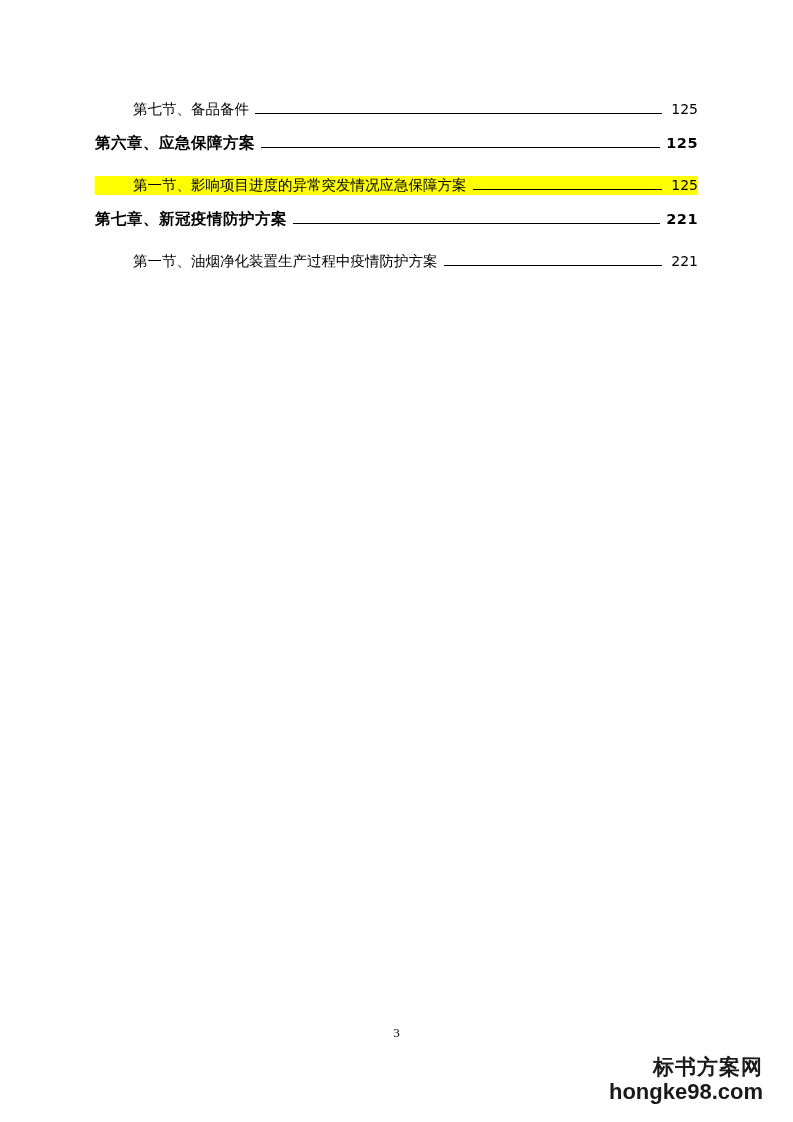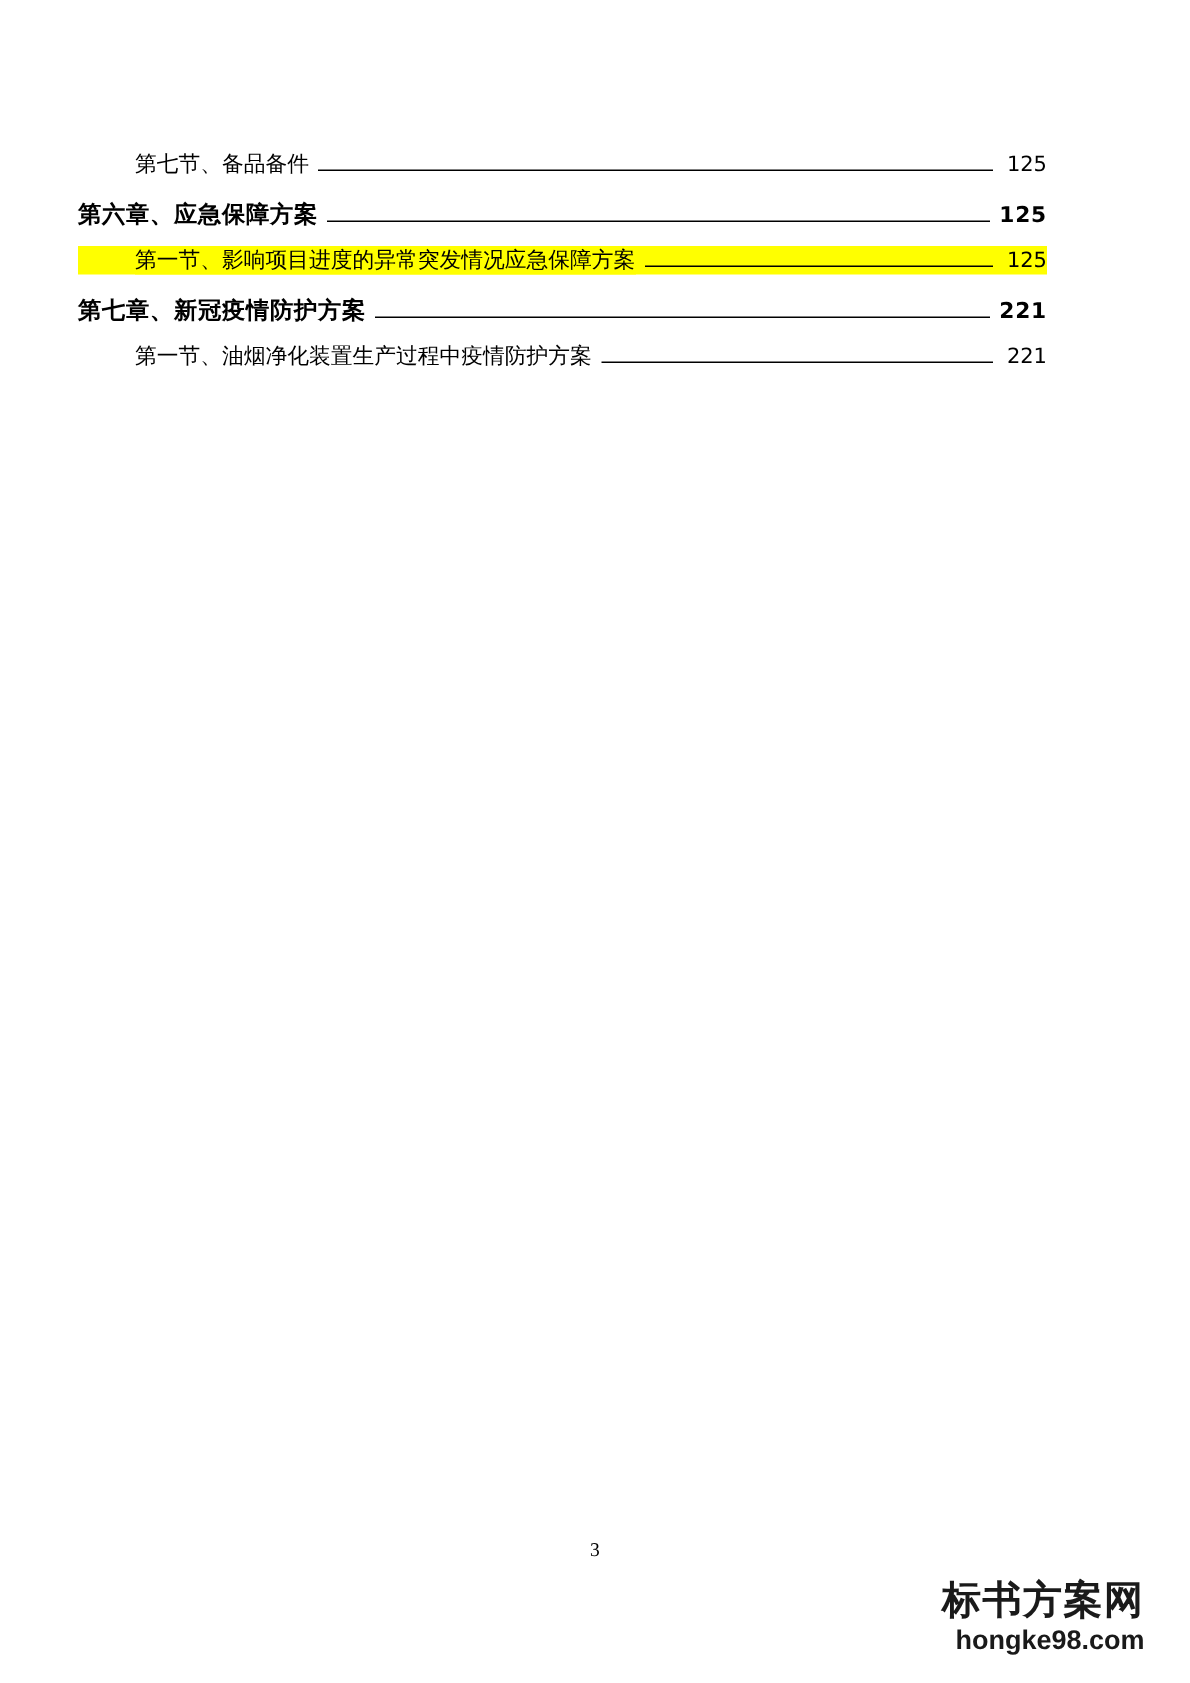--- a/index.html
+++ b/index.html
@@ -13,21 +13,21 @@
     font-family: "DejaVu Sans", "Liberation Sans", sans-serif;
     color: #000000;
     position: relative;
     overflow: hidden;
   }
   .page {
     position: relative;
     width: 793px;
     height: 1122px;
     box-sizing: border-box;
-    padding: 100px 95px 0 52px;
+    padding: 100px 95px 0 95px;
   }
   .toc {
     width: 100%;
   }
   .toc-entry {
     display: flex;
     align-items: baseline;
     width: 100%;
     box-sizing: border-box;
   }
@@ -37,21 +37,21 @@
     font-weight: bold;
     margin-top: 14px;
     margin-bottom: 0;
     padding-left: 0;
     letter-spacing: 0.5px;
   }
   
   .level2 {
     font-size: 14.5px;
     font-weight: normal;
-    margin-top: 10px;
+    margin-top: 22px;
     margin-bottom: 0;
     padding-left: 38px;
   }
   .entry-title {
     white-space: nowrap;
     flex: 0 0 auto;
   }
   .leader {
     flex: 1 1 auto;
     border-bottom: 1px solid #000;
@@ -93,28 +93,28 @@
     font-family: "Liberation Serif", serif;
   }
   .watermark {
     position: absolute;
     right: 30px;
     bottom: 18px;
     text-align: right;
     line-height: 1.15;
   }
   .wm-cn {
-    font-size: 26px;
+    font-size: 21px;
     font-weight: bold;
     color: #1a1a1a;
     letter-spacing: 1px;
     font-family: "DejaVu Sans", "Liberation Sans", sans-serif;
   }
   .wm-url {
-    font-size: 18px;
+    font-size: 22px;
     font-weight: bold;
     color: #1a1a1a;
     letter-spacing: 0px;
     font-family: "Liberation Sans", sans-serif;
   }
 </style>
 </head>
 <body>
 
 <div class="page">

